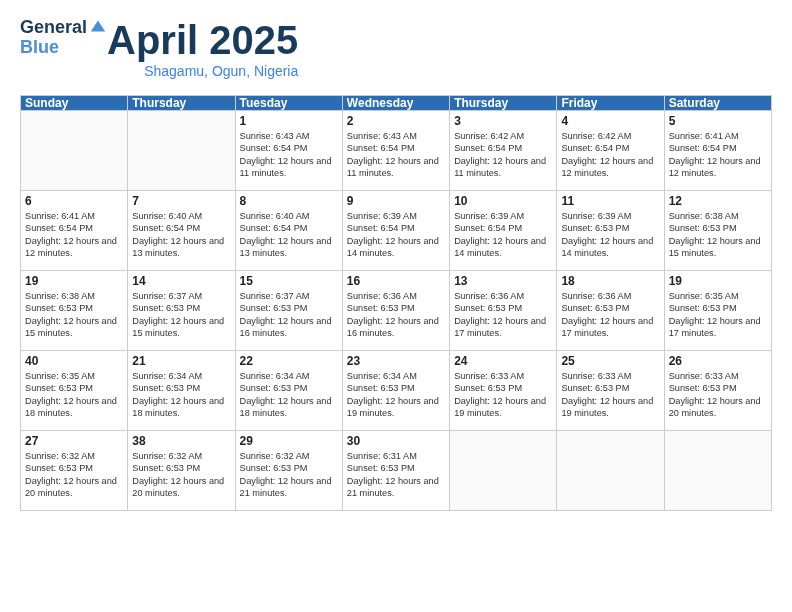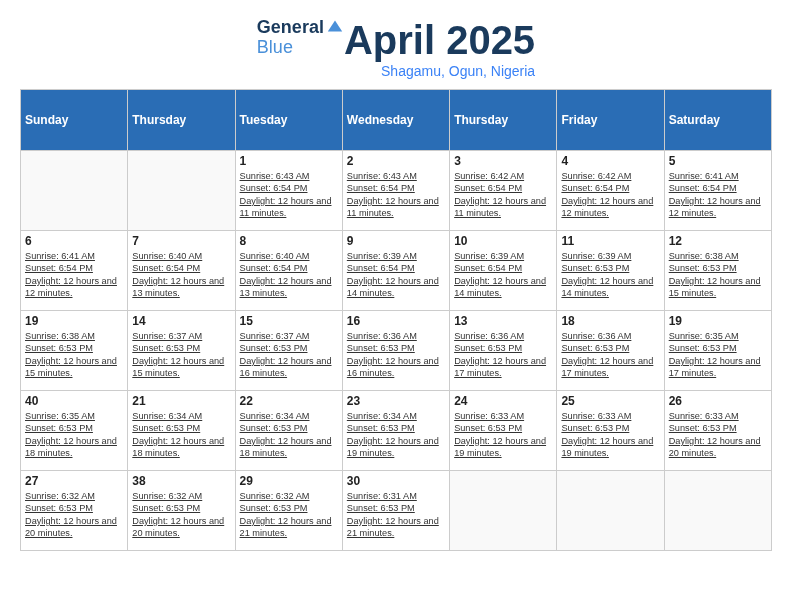--- a/index.html
+++ b/index.html
@@ -11,23 +11,23 @@
       overflow: hidden;
     }
     .page {
       width: 792px;
       height: 612px;
       padding: 18px 20px 10px 20px;
       background: #fff;
     }
     .header {
       display: flex;
-      justify-content: center;
+      justify-content: flex-start;
       align-items: flex-start;
-      margin-bottom: 10px;
+      margin-bottom: 16px;
     }
     .logo {
       display: flex;
       align-items: center;
     }
     .logo-text {
       font-size: 18px;
       font-weight: bold;
       color: #1a3a5c;
       line-height: 1.1;
@@ -53,21 +53,21 @@
     .calendar {
       width: 100%;
       border-collapse: collapse;
       table-layout: fixed;
     }
     .calendar th {
       background: #2a6db5;
       color: #fff;
       font-size: 12px;
       font-weight: bold;
-      padding: 23px 4px;
+      padding: 0 4px;
       text-align: left;
       border: 1px solid #ccc;
     }
     .calendar td {
       vertical-align: top;
       border: 1px solid #ccc;
       padding: 3px 4px;
       height: 80px;
       width: 14.28%;
     }
@@ -75,40 +75,39 @@
       font-size: 12px;
       font-weight: bold;
       color: #222;
       display: block;
       margin-bottom: 2px;
     }
     .day-info {
       font-size: 9.2px;
       color: #333;
       line-height: 1.35;
-      text-decoration: underline;
     }
     .empty-cell {
       background: #f9f9f9;
     }
   </style>
 </head>
 <body>
 
 <div class="page">
   <div class="header">
     <div class="logo">
       <div>
         <div style="display:flex;align-items:center;">
           <span class="logo-text">General</span>
           <svg class="logo-icon" viewBox="0 0 20 20" xmlns="http://www.w3.org/2000/svg">
             <polygon points="2,16 10,4 18,16" fill="#4a90d9"></polygon>
           </svg>
         </div>
-        <div class="logo-text" style="color:#4a90d9;font-size:18px;font-weight:normal;">Blue</div>
+        <div class="logo-text" style="color:#4a90d9;font-size:18px;font-weight:bold;">Blue</div>
       </div>
     </div>
     <div class="title-block">
       <div class="month-title">April 2025</div>
       <div class="subtitle">Shagamu, Ogun, Nigeria</div>
     </div>
   </div>
 
   <table class="calendar">
     <thead>

